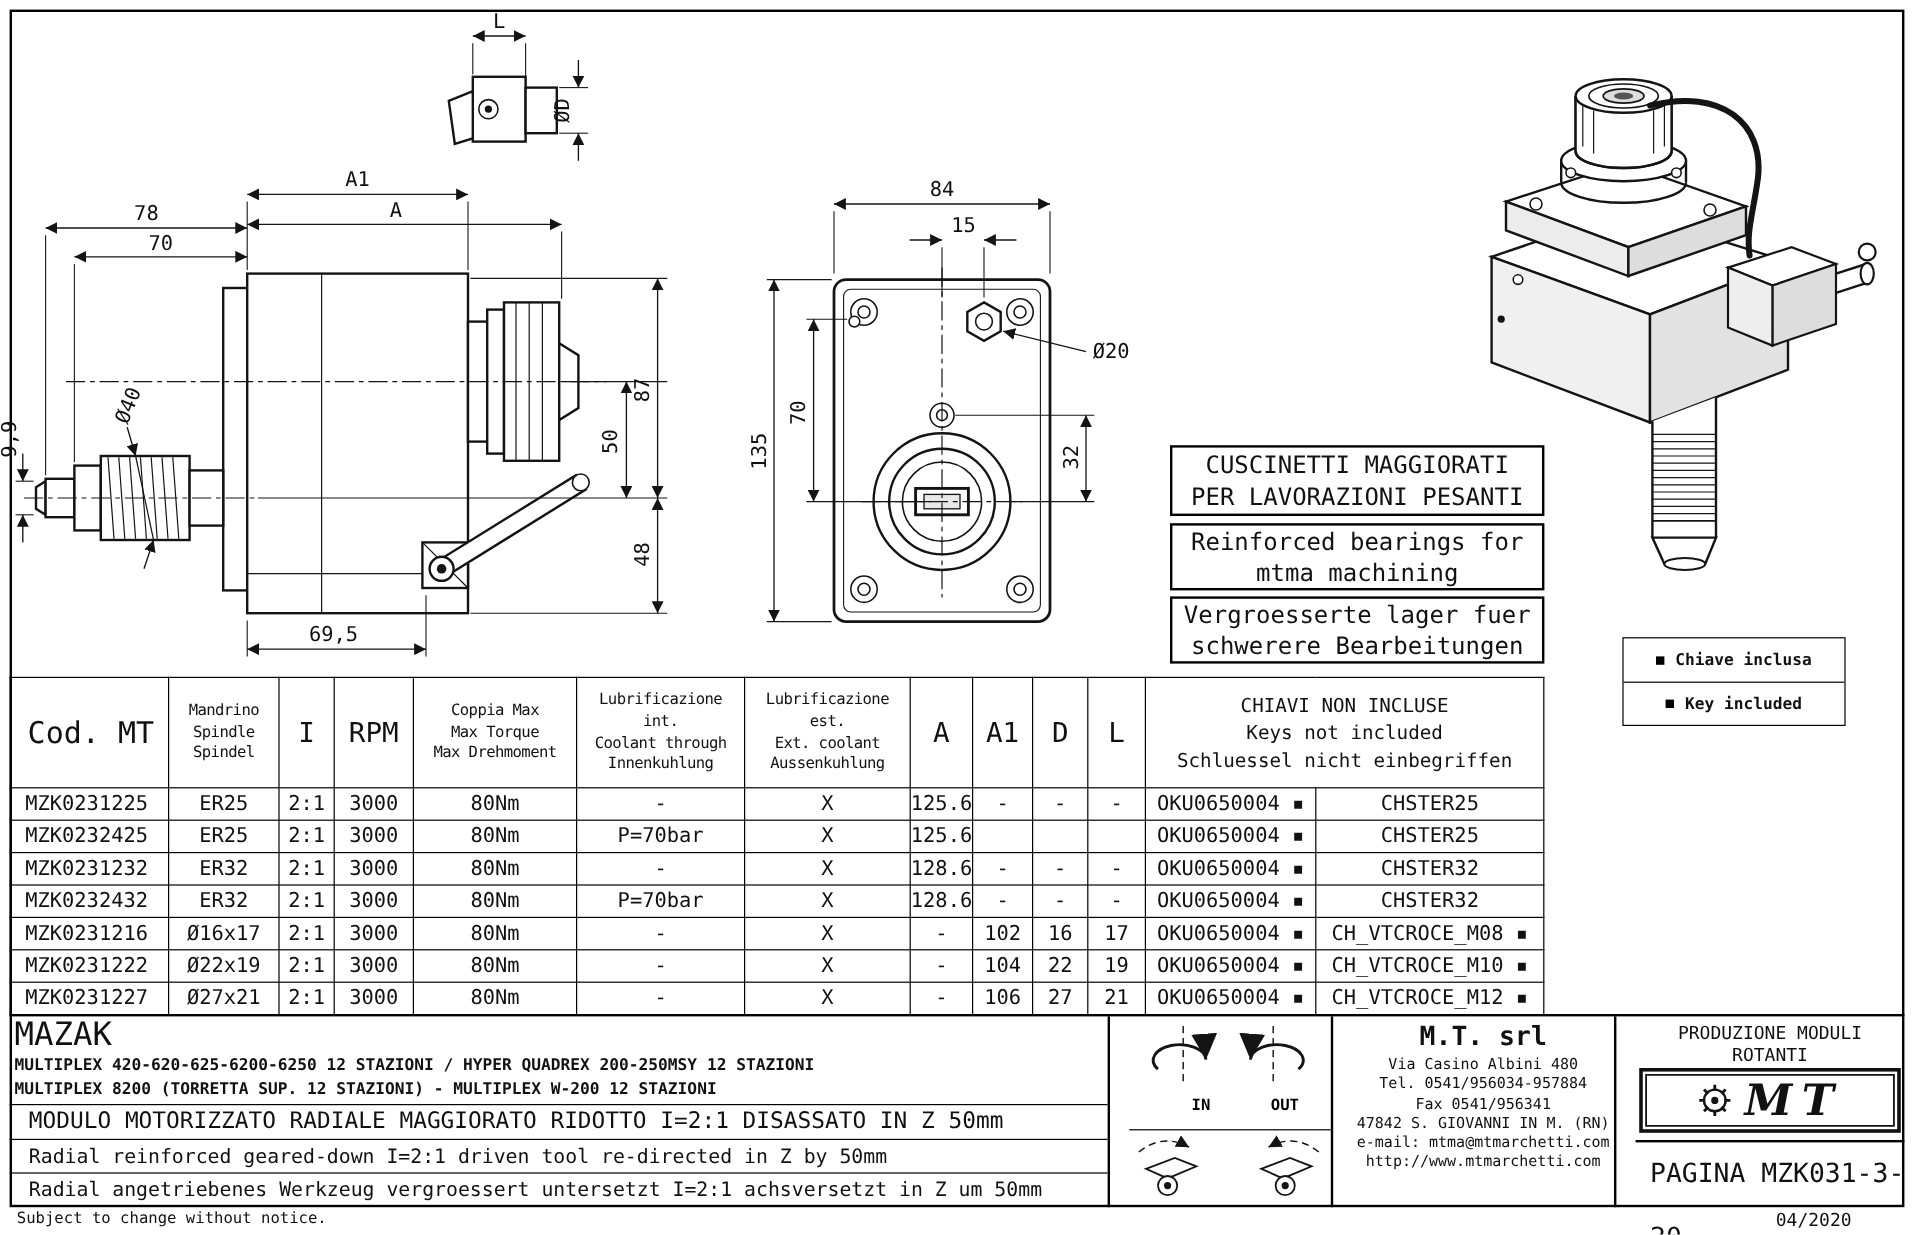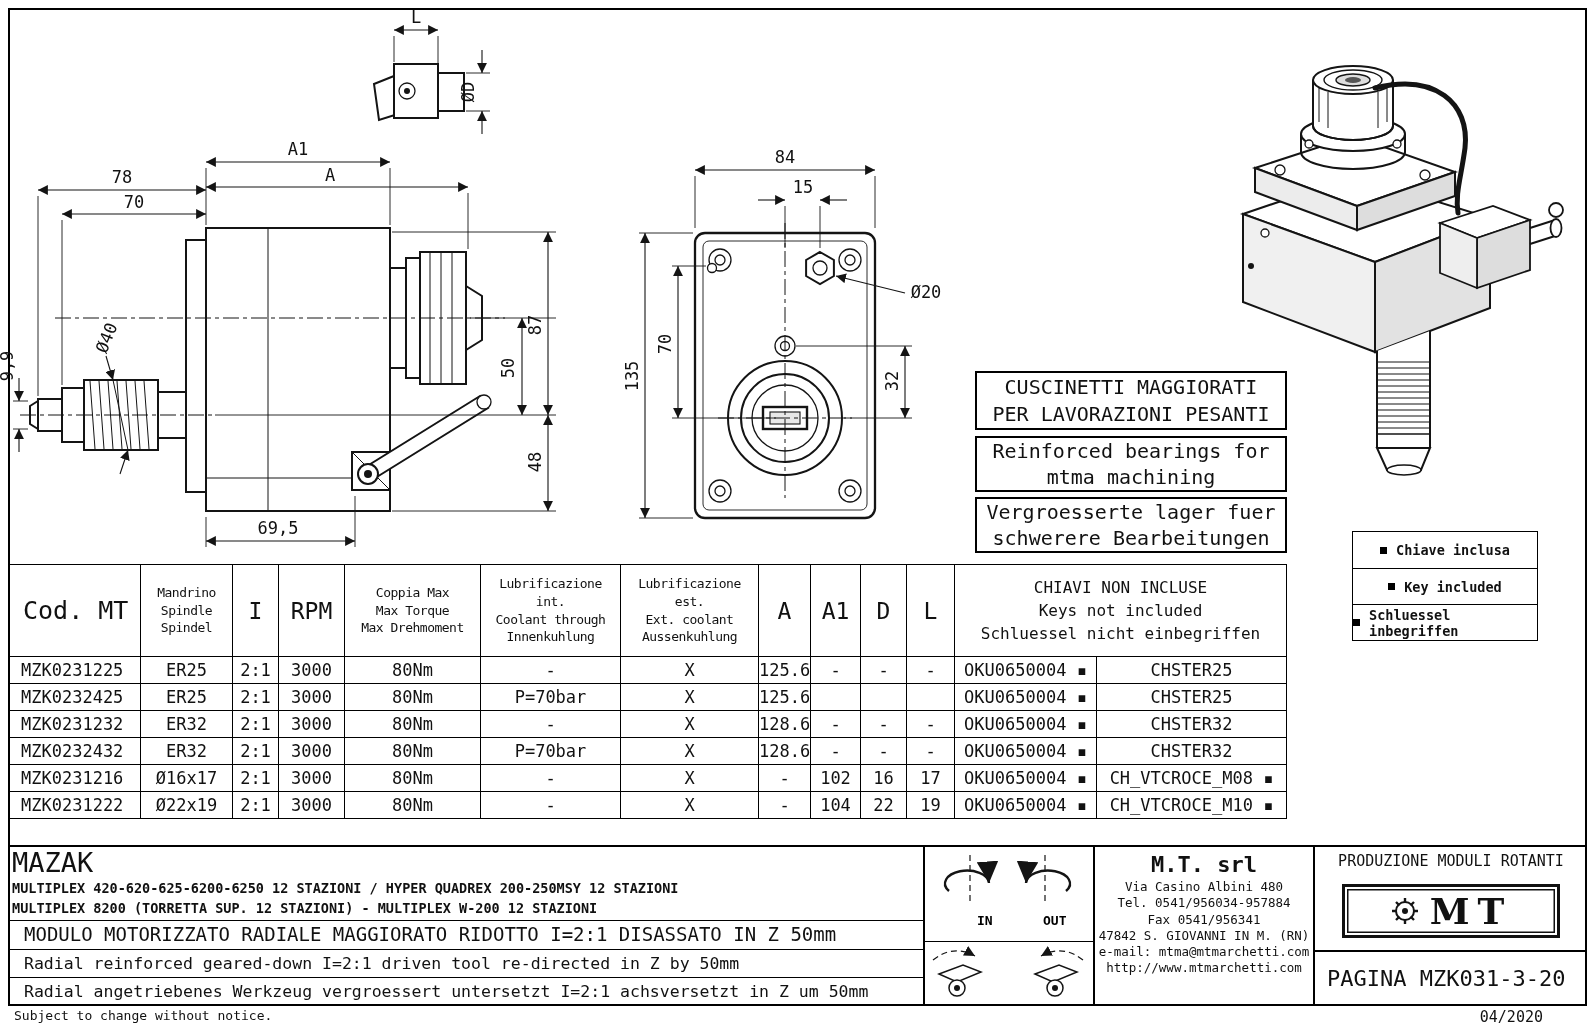--- a/index.html
+++ b/index.html
@@ -42,35 +42,35 @@
   .spec-table thead th { height:92px; }
   .h-big  { font-size:23px; }
   .h-small{ font-size:13px; letter-spacing:-0.5px; line-height:1.35; }
   .h-keys { font-size:16px; line-height:1.45; }
   .h-left { text-align:left !important; padding-left:14px; font-size:25px; }
   .spec-table tbody td { height:27px; font-size:17px; }
   .spec-table tbody td:first-child { text-align:left; padding-left:12px; }
 
   
   .footer { position:absolute; left:8px; top:845px; width:1579px; height:161px;
-    border-top:2.2px solid #000; display:flex; }
+    border-top:2.2px solid #000; display:flex;gap:16px; }
   .f-left { width:917px; border-right:2px solid #000; display:flex; flex-direction:column; }
   .brand-row { height:32px; font-size:27px; line-height:32px; padding-left:4px; }
   .models-row { height:42px; font-size:13.5px; font-weight:bold; line-height:1.45; padding-left:4px; }
   .desc-row { border-top:1.6px solid #000; height:29px; line-height:27px; padding-left:16px; font-size:19px; }
   .desc-row.sm { font-size:16.5px; }
   .f-icons { width:170px; border-right:2px solid #000; display:flex; flex-direction:column; }
   .icons-top { height:95px; border-bottom:1.5px solid #000; position:relative; }
   .icons-bottom { flex:1; position:relative; }
   .f-company { width:220px; border-right:2px solid #000; text-align:center; padding-top:5px; }
   .company-name { font-size:22px; font-weight:bold; margin-bottom:2px; }
   .company-line { font-size:12.5px; line-height:1.3; }
   .f-right { flex:1; display:flex; flex-direction:column; }
   .prod-label { font-size:15px; text-align:center; padding:5px 0 2px; }
-  .logo-wrap { flex:1; display:flex; align-items:center; justify-content:center; }
+  .logo-wrap { flex:1; display:flex; align-items:flex-start; justify-content:center;font-style:italic; }
   .logo-box { width:218px; height:54px; border:3px solid #111;
     box-shadow: inset 0 0 0 2px #fff, inset 0 0 0 3.5px #111;
     display:flex; align-items:center; justify-content:center; gap:10px; }
   .logo-text { font-family:"DejaVu Serif", serif; font-weight:bold; font-size:36px; letter-spacing:8px; }
   .page-row { border-top:2px solid #000; height:56px; line-height:53px; font-size:22px; padding-left:12px; }
 
   .bottom-strip { position:absolute; left:8px; top:1008px; width:1579px;
     display:flex; justify-content:space-between;gap:30px; }
   .disclaimer { font-size:13px; padding-left:6px; }
   .date { font-size:15px; padding-right:44px; }
@@ -305,24 +305,20 @@
 schwerere Bearbeitungen</div>
 
   <div class="legend">
     <div class="legend-row">
       <span class="sq"></span>
       <span>Chiave inclusa</span>
     </div>
     <div class="legend-row">
       <span class="sq"></span>
       <span>Key included</span>
-    </div>
-    <div class="legend-row">
-      <span class="sq"></span>
-      <span>Schluessel inbegriffen</span>
     </div>
   </div>
 
   <table class="spec-table">
     <colgroup>
       <col style="width:132px">
         <col style="width:92px">
         <col style="width:46px">
         <col style="width:66px">
       <col style="width:136px">
@@ -445,20 +441,35 @@
           <td>80Nm</td>
           <td>-</td>
           <td>X</td>
           <td>-</td>
           <td>104</td>
           <td>22</td>
           <td>19</td>
           <td>OKU0650004 ▪</td>
           <td>CH_VTCROCE_M10 ▪</td>
         </tr>
+        <tr>
+          <td>MZK0231227</td>
+          <td>Ø27x21</td>
+          <td>2:1</td>
+          <td>3000</td>
+          <td>80Nm</td>
+          <td>-</td>
+          <td>X</td>
+          <td>-</td>
+          <td>106</td>
+          <td>27</td>
+          <td>21</td>
+          <td>OKU0650004 ▪</td>
+          <td>CH_VTCROCE_M12 ▪</td>
+        </tr>
       </tbody>
   </table>
 
   <div class="footer">
     <div class="f-left">
       <div class="brand-row">MAZAK</div>
       <div class="models-row">
         <div>MULTIPLEX 420-620-625-6200-6250 12 STAZIONI / HYPER QUADREX 200-250MSY 12 STAZIONI</div>
         <div>MULTIPLEX 8200 (TORRETTA SUP. 12 STAZIONI) - MULTIPLEX W-200 12 STAZIONI</div>
       </div>

